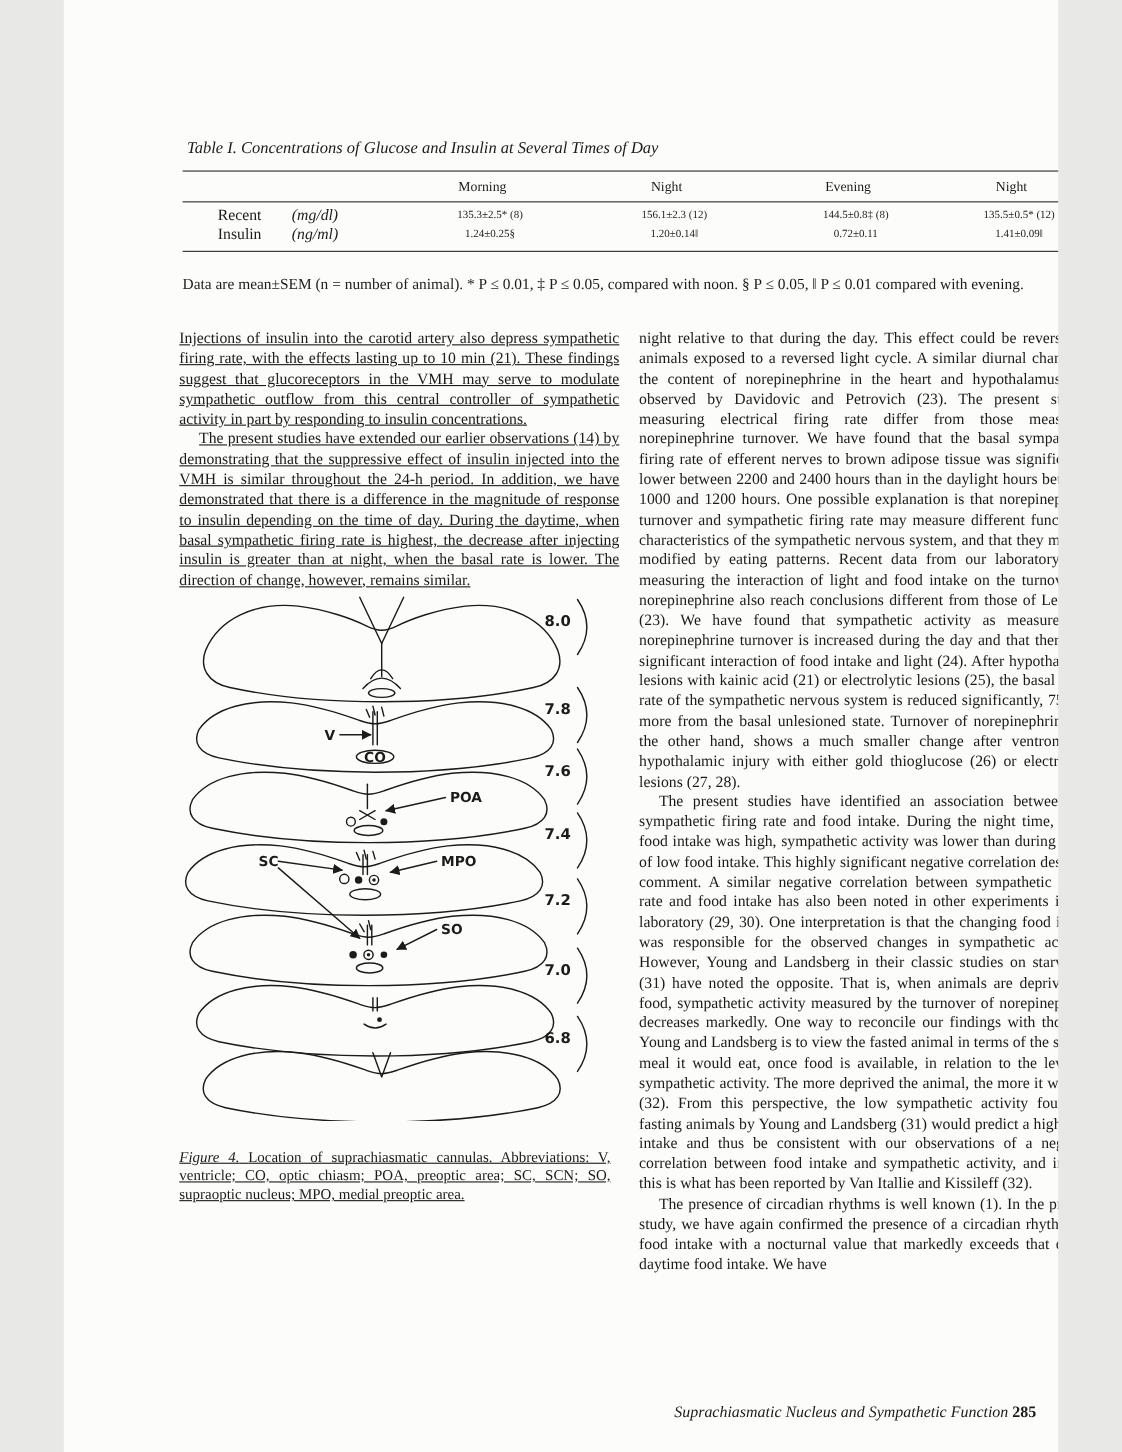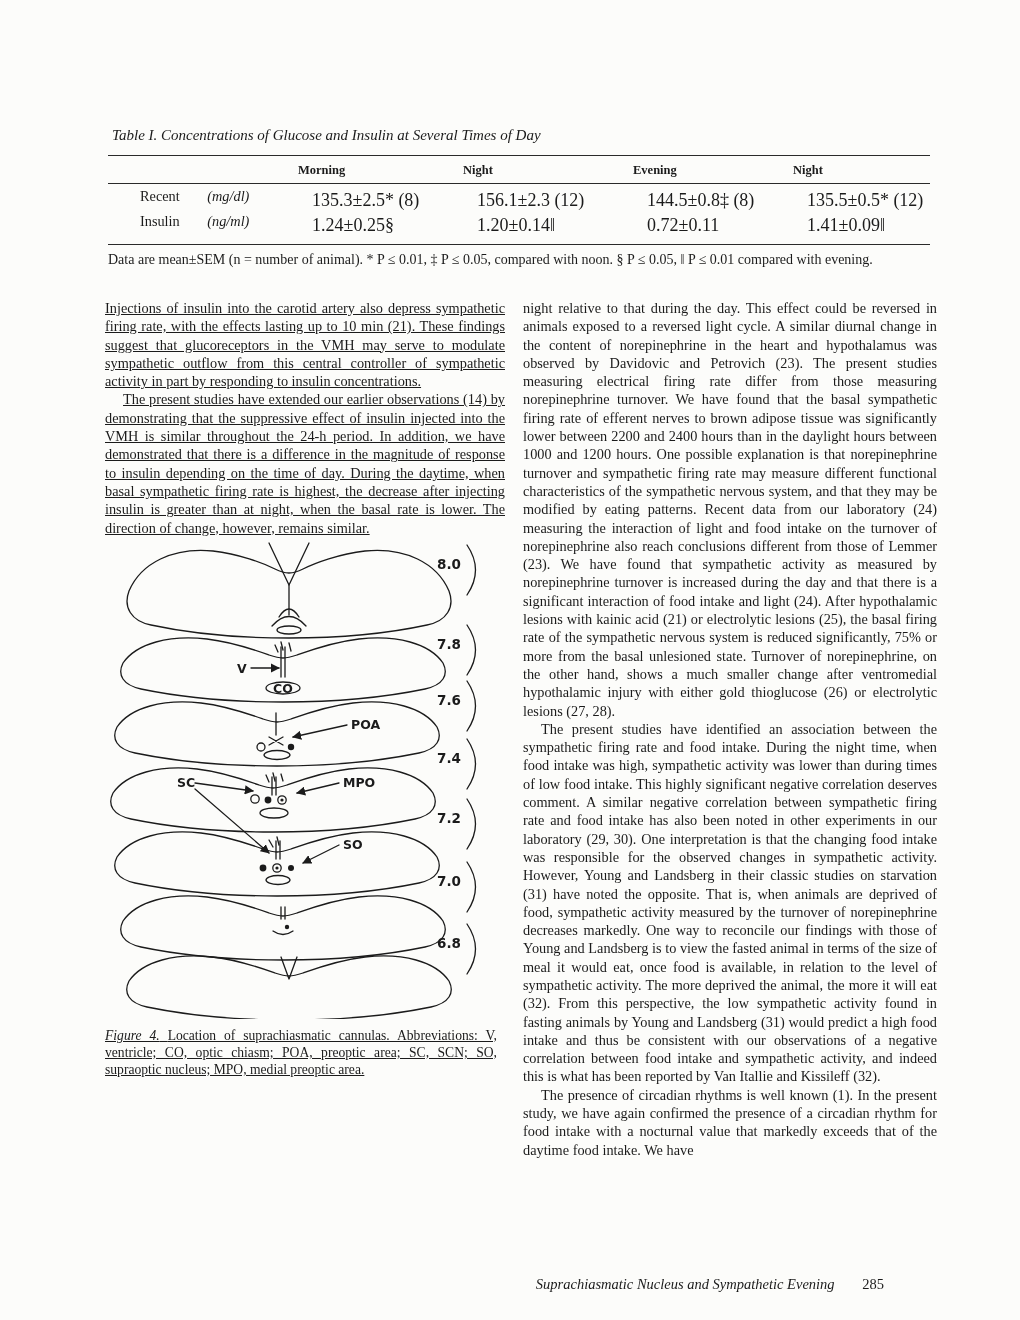--- a/index.html
+++ b/index.html
@@ -1,28 +1,28 @@
 <!DOCTYPE html>
 <html lang="en"><head>
 <meta charset="utf-8">
 <style>
   html,body { margin:0; padding:0; background:#e8e8e6; }
   .page {
-    position:relative; width:1020px; height:1320px; margin:0 auto;
+    position:relative; width:904px; height:1320px; margin:0 auto;
     background:#fcfcfa; color:#1b1b1b;
     font-family:"Liberation Serif", serif; overflow:hidden;
   }
 
   
   .table-title { position:absolute; left:112px; top:127px; font-style:italic; font-size:15px; }
   .tbl { position:absolute; left:108px; top:155px; width:822px; }
   .tbl-rule { border-top:1.4px solid #2a2a2a; height:0; }
   .tbl-grid { display:grid; grid-template-columns:190px 165px 170px 160px 137px; }
-  .tbl-grid .head { font-size:12.5px; padding:7px 0 5px 0;font-weight:bold; }
-  .tbl-grid .cell { font-size:18px; padding:2px 0 2px 14px; }
+  .tbl-grid .head { text-align:center; font-size:12.5px; padding:7px 0 5px 0; }
+  .tbl-grid .cell { font-size:10px; padding:2px 0 2px 14px;text-align:center; }
   .tbl-grid .rowlabel { padding-left:32px; font-size:14.3px; }
   .rowlabel .unit { font-style:italic;margin-left:24px; }
   .tbl-body { padding:4px 0 6px 0; }
   .table-note { position:absolute; left:108px; top:252px; width:822px; font-size:14px; }
 
   
   .col-left  { position:absolute; left:105px; top:299px; width:400px;text-decoration:underline; }
   .col-right { position:absolute; left:523px; top:299px; width:414px; height:962px; overflow:hidden; }
   .col-left p, .col-right p {
     margin:0; text-align:justify; font-size:14.3px; line-height:18.3px;
@@ -37,27 +37,27 @@
   .swatch.dashed { border-top:3px dashed #1b1b1b; }
   .swatch.dotted { border-top:3px dotted #1b1b1b; }
 
   .figure-svg { display:block; margin-left:-10px; }
   .ln { fill:none; stroke:#1b1b1b; stroke-width:1.3; stroke-linecap:round; stroke-linejoin:round; }
   .fill { fill:#1b1b1b; stroke:none; }
   .arrow { marker-end:url(#ah); }
   .num  { font:bold 13.5px "DejaVu Sans", sans-serif; fill:#1b1b1b; }
   .anat { font:bold 12.5px "DejaVu Sans", sans-serif; fill:#1b1b1b; }
 
-  .caption { margin-top:8px; width:392px; font-size:13.6px; line-height:17.2px; text-align:justify; }
+  .caption { margin-top:24px; width:392px; font-size:13.6px; line-height:17.2px; text-align:justify; }
   .caption .cap-label { font-style:italic; }
 
   
   .footer { position:absolute; top:1276px; left:470px; width:414px; text-align:right; font-size:14.5px; }
   .footer .rt { font-style:italic; }
-  .footer .pn { font-weight:normal; margin-left:24px; }
+  .footer .pn { font-weight:bold; margin-left:0; }
 </style>
 </head>
 <body>
 
 <div class="page">
 
   <div class="table-title">Table I. Concentrations of Glucose and Insulin at Several Times of Day</div>
 
   <div class="tbl">
     <div class="tbl-rule"></div>
@@ -197,17 +197,17 @@
     </div>
   </div>
 
   <div class="col-right">
     <p>night relative to that during the day. This effect could be reversed in animals exposed to a reversed light cycle. A similar diurnal change in the content of norepinephrine in the heart and hypothalamus was observed by Davidovic and Petrovich (23). The present studies measuring electrical firing rate differ from those measuring norepinephrine turnover. We have found that the basal sympathetic firing rate of efferent nerves to brown adipose tissue was significantly lower between 2200 and 2400 hours than in the daylight hours between 1000 and 1200 hours. One possible explanation is that norepinephrine turnover and sympathetic firing rate may measure different functional characteristics of the sympathetic nervous system, and that they may be modified by eating patterns. Recent data from our laboratory (24) measuring the interaction of light and food intake on the turnover of norepinephrine also reach conclusions different from those of Lemmer (23). We have found that sympathetic activity as measured by norepinephrine turnover is increased during the day and that there is a significant interaction of food intake and light (24). After hypothalamic lesions with kainic acid (21) or electrolytic lesions (25), the basal firing rate of the sympathetic nervous system is reduced significantly, 75% or more from the basal unlesioned state. Turnover of norepinephrine, on the other hand, shows a much smaller change after ventromedial hypothalamic injury with either gold thioglucose (26) or electrolytic lesions (27, 28).</p>
     <p class="indent">The present studies have identified an association between the sympathetic firing rate and food intake. During the night time, when food intake was high, sympathetic activity was lower than during times of low food intake. This highly significant negative correlation deserves comment. A similar negative correlation between sympathetic firing rate and food intake has also been noted in other experiments in our laboratory (29, 30). One interpretation is that the changing food intake was responsible for the observed changes in sympathetic activity. However, Young and Landsberg in their classic studies on starvation (31) have noted the opposite. That is, when animals are deprived of food, sympathetic activity measured by the turnover of norepinephrine decreases markedly. One way to reconcile our findings with those of Young and Landsberg is to view the fasted animal in terms of the size of meal it would eat, once food is available, in relation to the level of sympathetic activity. The more deprived the animal, the more it will eat (32). From this perspective, the low sympathetic activity found in fasting animals by Young and Landsberg (31) would predict a high food intake and thus be consistent with our observations of a negative correlation between food intake and sympathetic activity, and indeed this is what has been reported by Van Itallie and Kissileff (32).</p>
     <p class="indent">The presence of circadian rhythms is well known (1). In the present study, we have again confirmed the presence of a circadian rhythm for food intake with a nocturnal value that markedly exceeds that of the daytime food intake. We have</p>
   </div>
 
   <div class="footer">
-    <span class="rt">Suprachiasmatic Nucleus and Sympathetic Evening</span>
+    <span class="rt">Suprachiasmatic Nucleus and Sympathetic Function</span>
     <span class="pn">285</span>
   </div>
 
 </div>
 
 </body></html>

